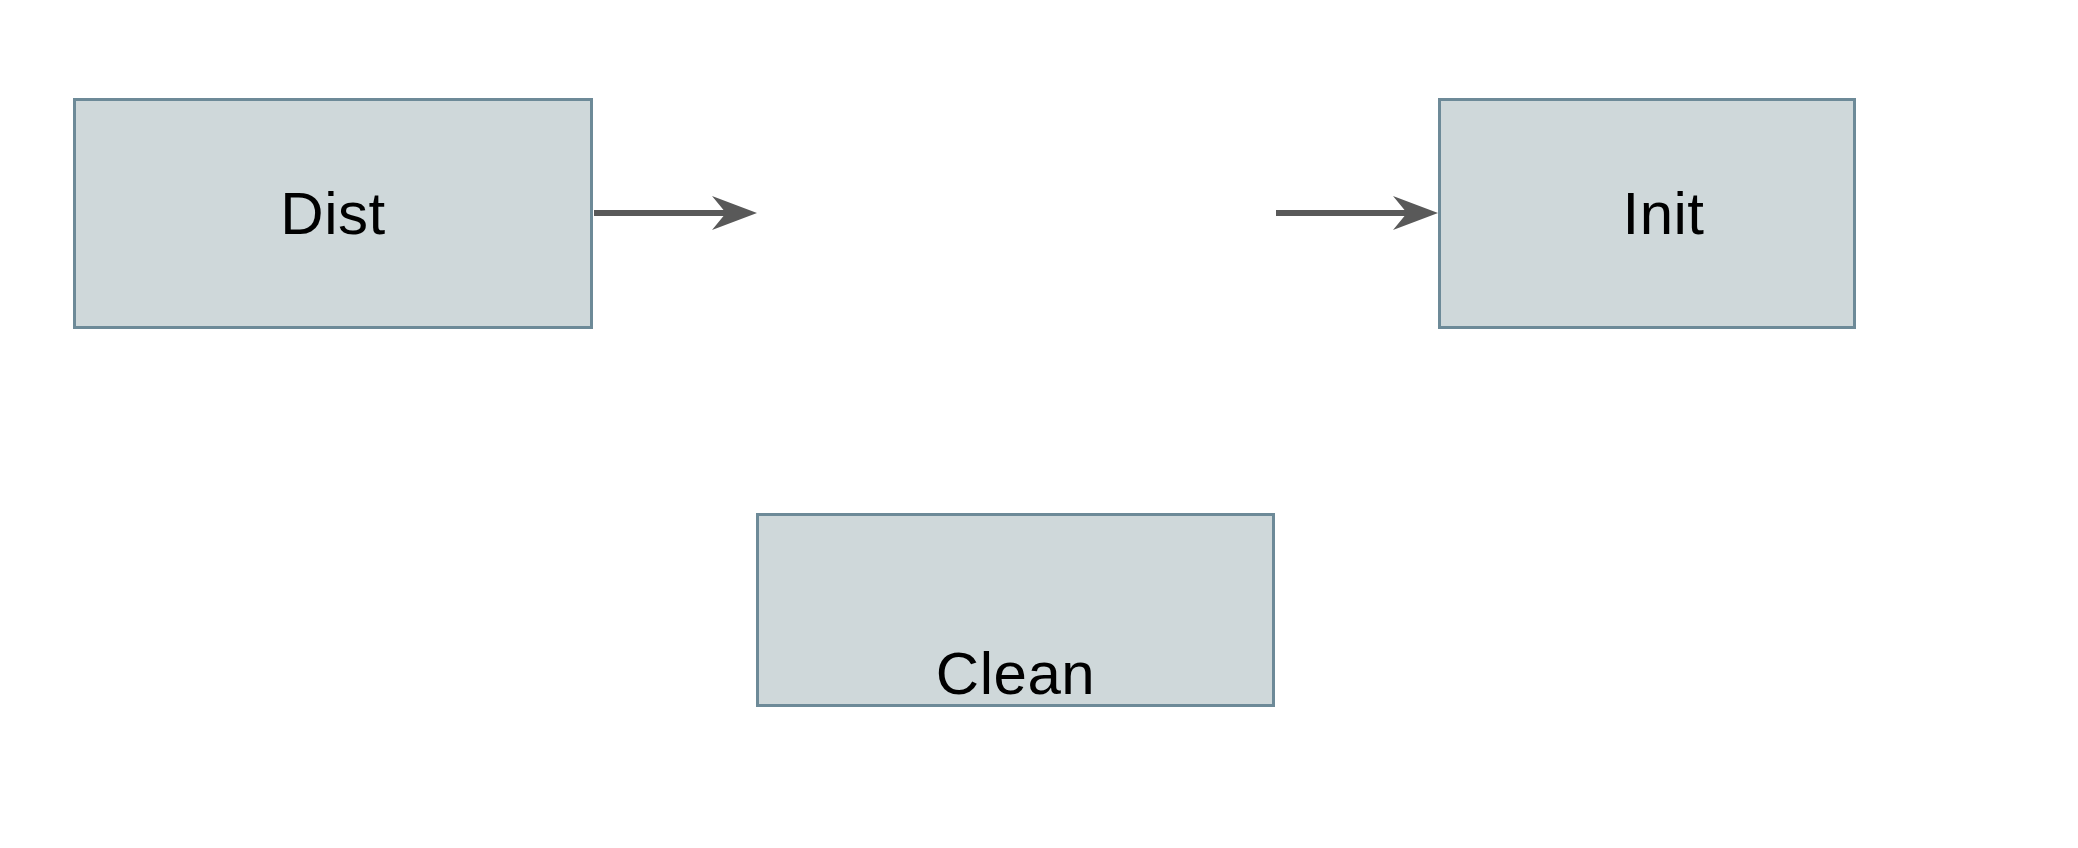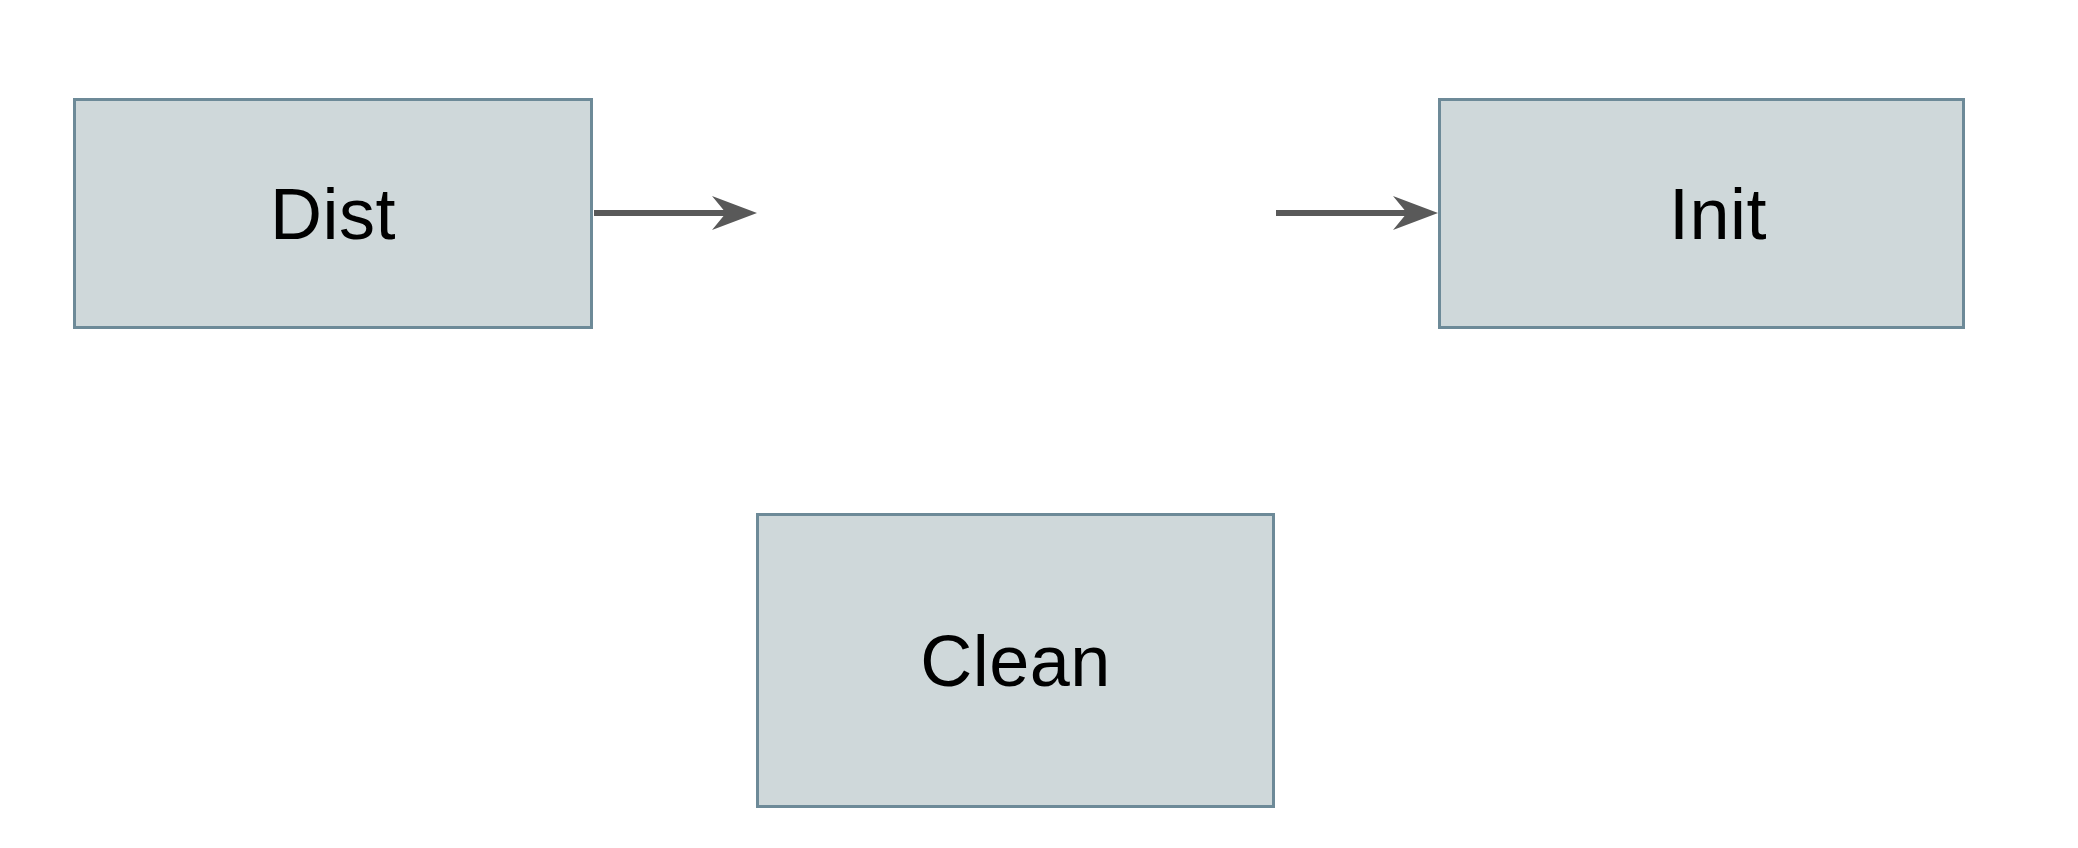--- a/index.html
+++ b/index.html
@@ -18,31 +18,31 @@
   .node {
     position: absolute;
     box-sizing: border-box;
     background: var(--node-fill, #cfd8da);
     border: 3px solid var(--node-border, #6d8a98);
     display: flex;
     align-items: center;
     justify-content: center;
   }
   .node .label {
-    font-size: 72px;
+    font-size: 60px;
     line-height: 1;
     color: var(--node-text, #000000);
     letter-spacing: 0.5px;
     white-space: nowrap;
     user-select: none;
   }
   .node-dist    { left: 73px;   top: 98px;  width: 520px; height: 231px; }
   .node-compile { left: 757px;  top: 98px;  width: 518px; height: 231px; }
-  .node-init    { left: 1438px; top: 98px;  width: 527px; height: 231px; padding-left: 33px; }
-  .node-clean   { left: 756px;  top: 513px; width: 519px; height: 295px; }
+  .node-init    { left: 1438px; top: 98px;  width: 418px; height: 231px; padding-left: 33px; }
+  .node-clean   { left: 756px;  top: 513px; width: 519px; height: 194px; align-items: flex-end; }
   .edge {
     position: absolute;
     overflow: visible;
   }
   .edge-1 { left: 593px;  top: 193px; }
   .edge-2 { left: 1275px; top: 193px; }
   .edge .shaft { stroke: var(--arrow, #595959); stroke-width: 6; }
   .edge .head  { fill: var(--arrow, #595959); stroke: none; }
 </style>
 </head>

